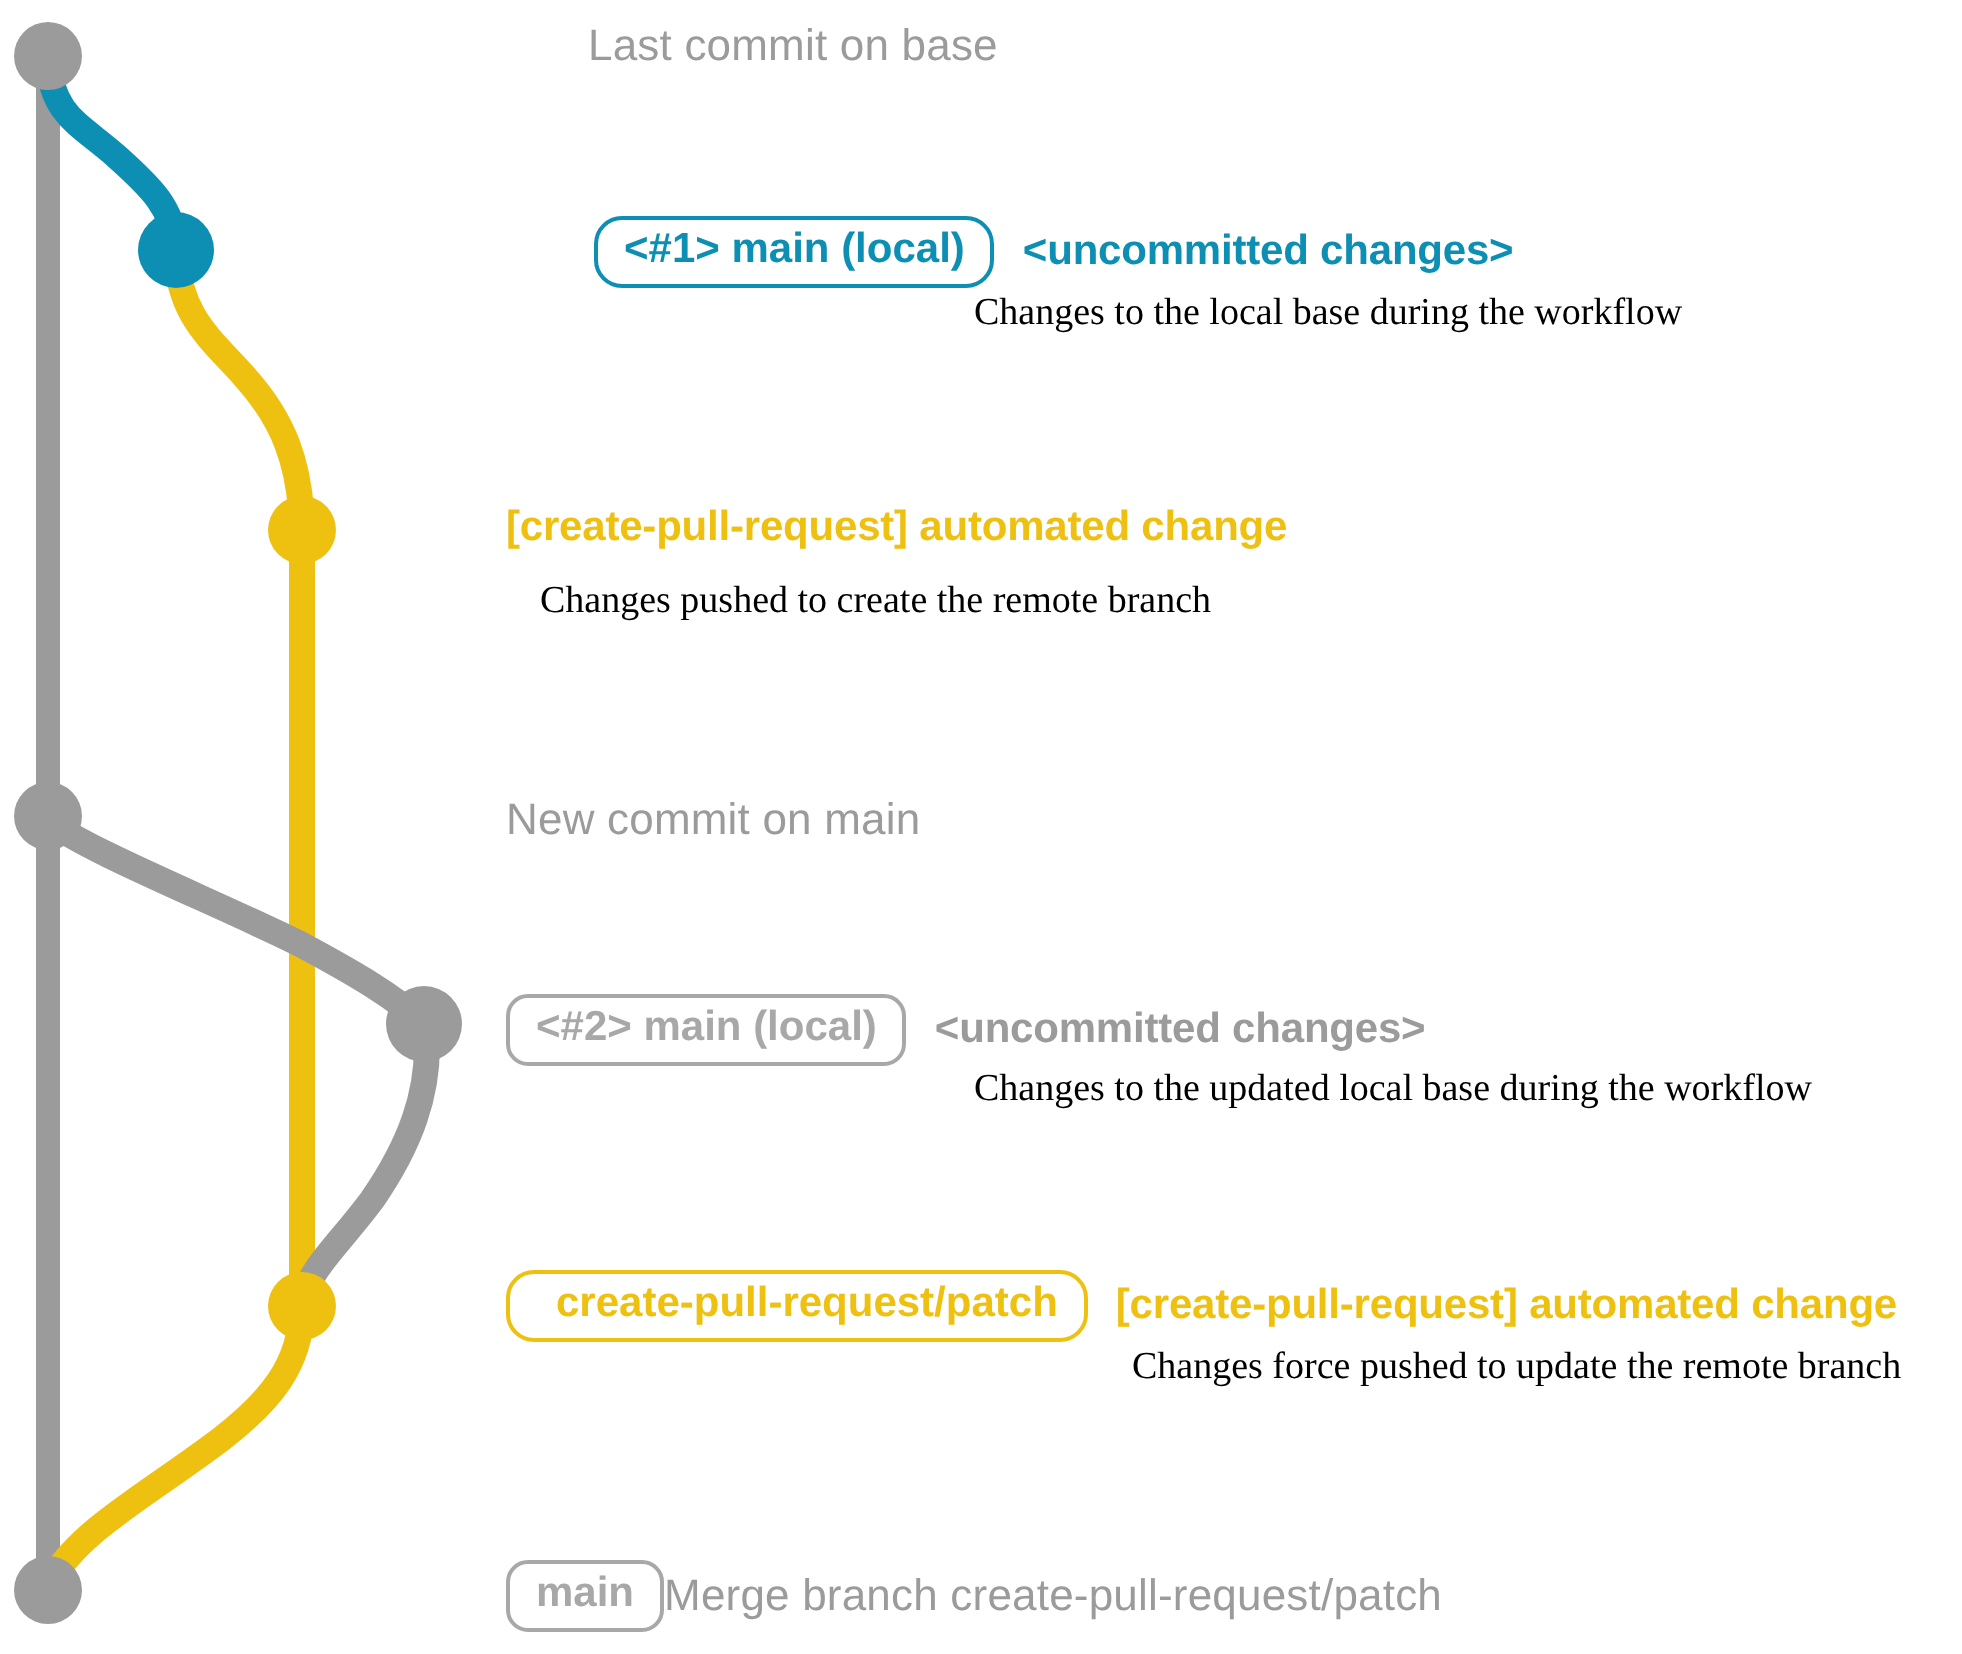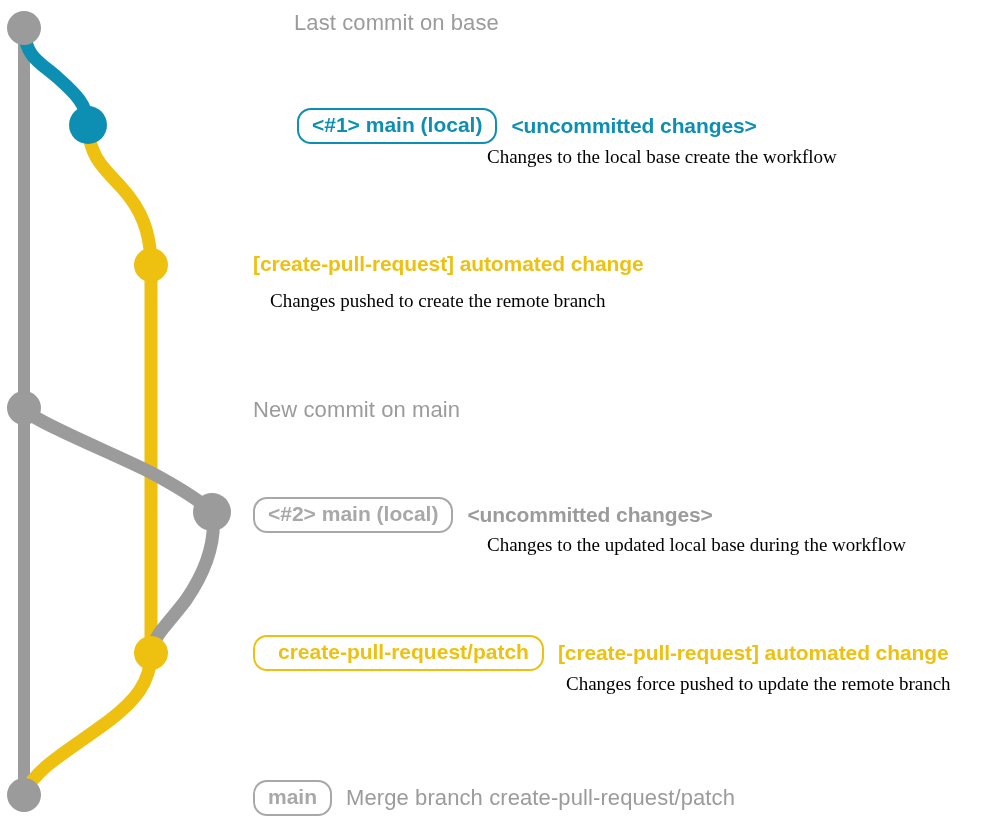--- a/index.html
+++ b/index.html
@@ -70,21 +70,21 @@
     white-space: nowrap;
   }
 
   
   .c-teal   { color: #0d8fb4; }
   .c-yellow { color: #eec111; }
   .c-gray   { color: #9b9b9b; }
 
   .pill.c-teal   { color: #0d8fb4; }
   .pill.c-yellow { color: #eec111; padding-left: 23px; }
-  .pill.c-gray   { color: #a8a8a8; }
+  .pill.c-gray   { color: #a8a8a8; border-radius: 11px; }
 </style>
 </head>
 <body>
 
 <svg id="graph-svg" viewBox="0 0 981 827">
 
   <path d="M 24 28 L 24 795" stroke="#9b9b9b" stroke-width="12" fill="none" stroke-linecap="round"></path>
 
   <path d="M 24 30 C 26 58, 40 62, 58 78 C 76 94, 86 104, 88 123" stroke="#0d8fb4" stroke-width="13" fill="none" stroke-linecap="round"></path>
 
@@ -108,21 +108,21 @@
 </svg>
 
 <div class="row" style="top:10px;margin-left:41px;">
   <span class="head-label c-gray">Last commit on base</span>
 </div>
 
 <div class="row" style="top:108px;padding-left:44px;">
   <span class="pill c-teal">&lt;#1&gt; main (local)</span>
   <span class="commit-msg c-teal">&lt;uncommitted changes&gt;</span>
 </div>
-<div class="desc" style="top:146px; left:487px;">Changes to the local base create the workflow</div>
+<div class="desc" style="top:146px; left:487px;">Changes to the local base during the workflow</div>
 
 <div class="row" style="top:252px;">
   <span class="commit-msg c-yellow" style="margin-left:0;">[create-pull-request] automated change</span>
 </div>
 <div class="desc" style="top:290px; left:270px;">Changes pushed to create the remote branch</div>
 
 <div class="row" style="top:397px;">
   <span class="head-label c-gray">New commit on main</span>
 </div>
 
@@ -133,14 +133,14 @@
 <div class="desc" style="top:534px; left:487px;">Changes to the updated local base during the workflow</div>
 
 <div class="row" style="top:635px;">
   <span class="pill c-yellow">create-pull-request/patch</span>
   <span class="commit-msg c-yellow">[create-pull-request] automated change</span>
 </div>
 <div class="desc" style="top:673px; left:566px;">Changes force pushed to update the remote branch</div>
 
 <div class="row" style="top:780px;">
   <span class="pill c-gray">main</span>
-  <span class="head-label c-gray" style="margin-left:14px;">Merge branch create-pull-request/patch</span>
+  <span class="head-label c-gray" style="">Merge branch create-pull-request/patch</span>
 </div>
 
 </body></html>

